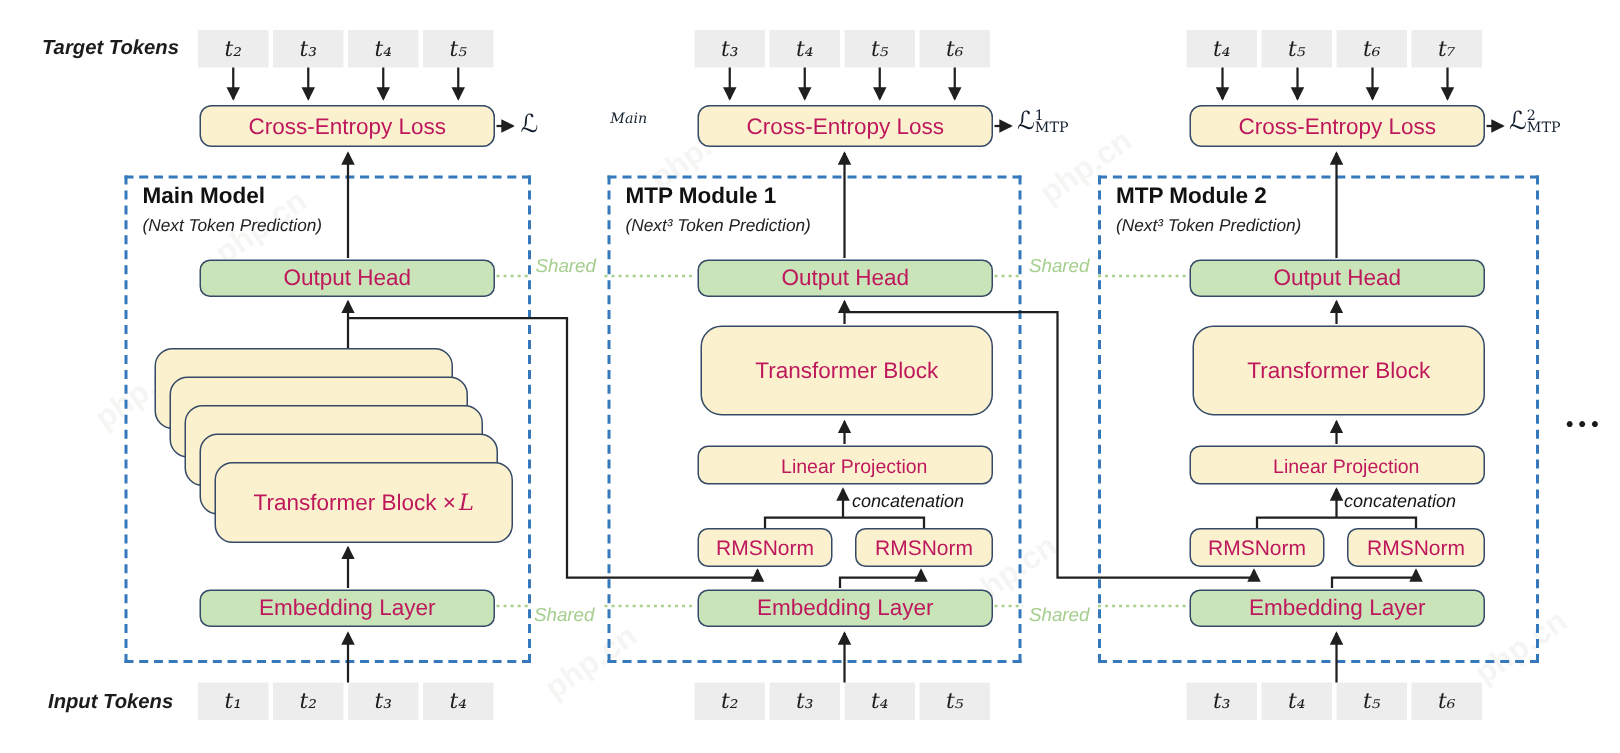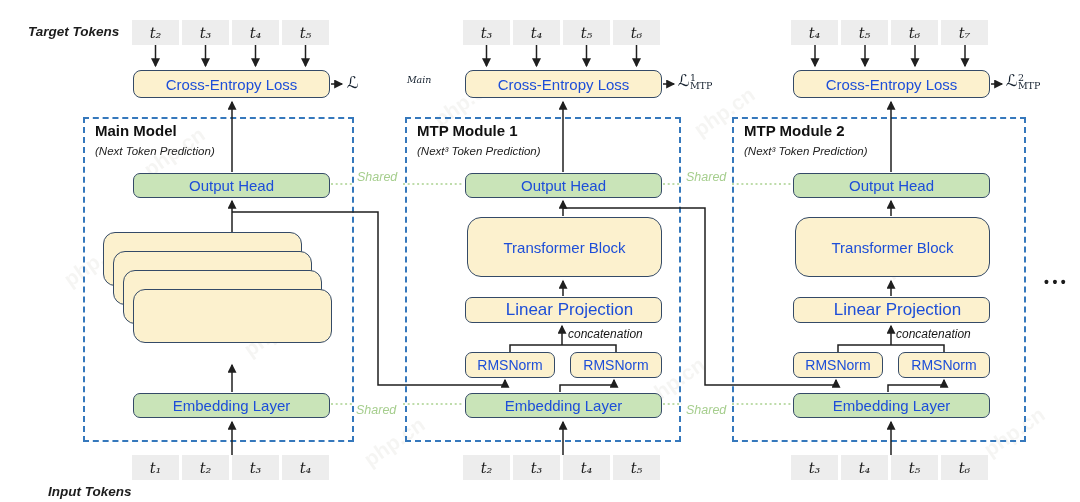--- a/index.html
+++ b/index.html
@@ -1,25 +1,25 @@
 <!DOCTYPE html>
 <html><head>
 <meta charset="utf-8">
 <style>
   html,body{margin:0;padding:0;background:#ffffff;}
   body{font-family:"Liberation Sans","DejaVu Sans",sans-serif;}
   #stage{position:relative;width:1080px;height:502px;background:#ffffff;overflow:hidden;}
 
   .box{position:absolute;box-sizing:border-box;border:1.6px solid #344A67;
        display:flex;align-items:center;justify-content:center;
-       font-size:15px;color:#1d4ed8;white-space:nowrap;}
+       font-size:15px;color:#be185d;white-space:nowrap;}
   .yellow{background:#FCF1CE;border-radius:8px;}
   .green{background:#C9E4B8;border-radius:7px;}
   .rms{font-size:14px;border-radius:7px;}
-  .lp{font-size:17px;border-radius:7px;padding-left:12px;}
+  .lp{font-size:13px;border-radius:7px;padding-left:12px;}
   .tblock{border-radius:14px;}
   .stackbox{border-radius:12px;}
 
   .token{position:absolute;width:47px;height:25px;background:#EDEDED;
          display:flex;align-items:center;justify-content:center;
          font-family:"DejaVu Serif",serif;font-style:italic;
          font-size:14.5px;color:#1c1c1c;}
 
   .module{position:absolute;border:2px dashed #3578BC;}
   .mtitle{position:absolute;font-weight:bold;font-size:15px;color:#111;}
@@ -54,21 +54,21 @@
   <span class="wm" style="left:240px;top:320px;">php.cn</span>
   <span class="wm" style="left:520px;top:230px;">php.cn</span>
   <span class="wm" style="left:690px;top:100px;">php.cn</span>
   <span class="wm" style="left:640px;top:370px;">php.cn</span>
   <span class="wm" style="left:880px;top:240px;">php.cn</span>
   <span class="wm" style="left:980px;top:420px;">php.cn</span>
   <span class="wm" style="left:360px;top:430px;">php.cn</span>
   <span class="wm" style="left:60px;top:250px;">php.cn</span>
 
   <div class="sidelabel" style="left:28px;top:24px;">Target Tokens</div>
-  <div class="sidelabel" style="left:32px;top:484px;margin-left:16px;">Input Tokens</div>
+  <div class="sidelabel" style="left:32px;top:460px;">Input Tokens</div>
 
   <div class="module" style="left:83px;top:117px;width:267px;height:321px;"></div>
   <div class="mtitle" style="left:95px;top:122px;">Main Model</div>
   <div class="msub" style="left:95px;top:145px;">(Next Token Prediction)</div>
 
   <div class="token" style="left:132px;top:20px;">t₂</div>
   <div class="token" style="left:182px;top:20px;">t₃</div>
   <div class="token" style="left:232px;top:20px;">t₄</div>
   <div class="token" style="left:282px;top:20px;">t₅</div>
 
@@ -80,20 +80,24 @@
         <span class="subitalic">Main</span>
       </span>
   </div>
 
   <div class="box green" style="left:133px;top:173px;width:197px;height:25px;">Output Head</div>
 
   <div class="box yellow stackbox" style="left:103px;top:232px;width:199px;height:54px;"></div>
   <div class="box yellow stackbox" style="left:113px;top:251px;width:199px;height:54px;"></div>
   <div class="box yellow stackbox" style="left:123px;top:270px;width:199px;height:54px;"></div>
   <div class="box yellow stackbox" style="left:133px;top:289px;width:199px;height:54px;"></div>
+  <div class="box yellow stackbox" style="left:143px;top:308px;width:199px;height:54px;">
+    <span>Transformer Block × </span>
+      <span class="mathL">L</span>
+  </div>
 
   <div class="box green" style="left:133px;top:393px;width:197px;height:25px;">Embedding Layer</div>
 
   <div class="token" style="left:132px;top:455px;">t₁</div>
   <div class="token" style="left:182px;top:455px;">t₂</div>
   <div class="token" style="left:232px;top:455px;">t₃</div>
   <div class="token" style="left:282px;top:455px;">t₄</div>
 
   <div class="module" style="left:405px;top:117px;width:272px;height:321px;"></div>
   <div class="mtitle" style="left:417px;top:122px;">MTP Module 1</div>

